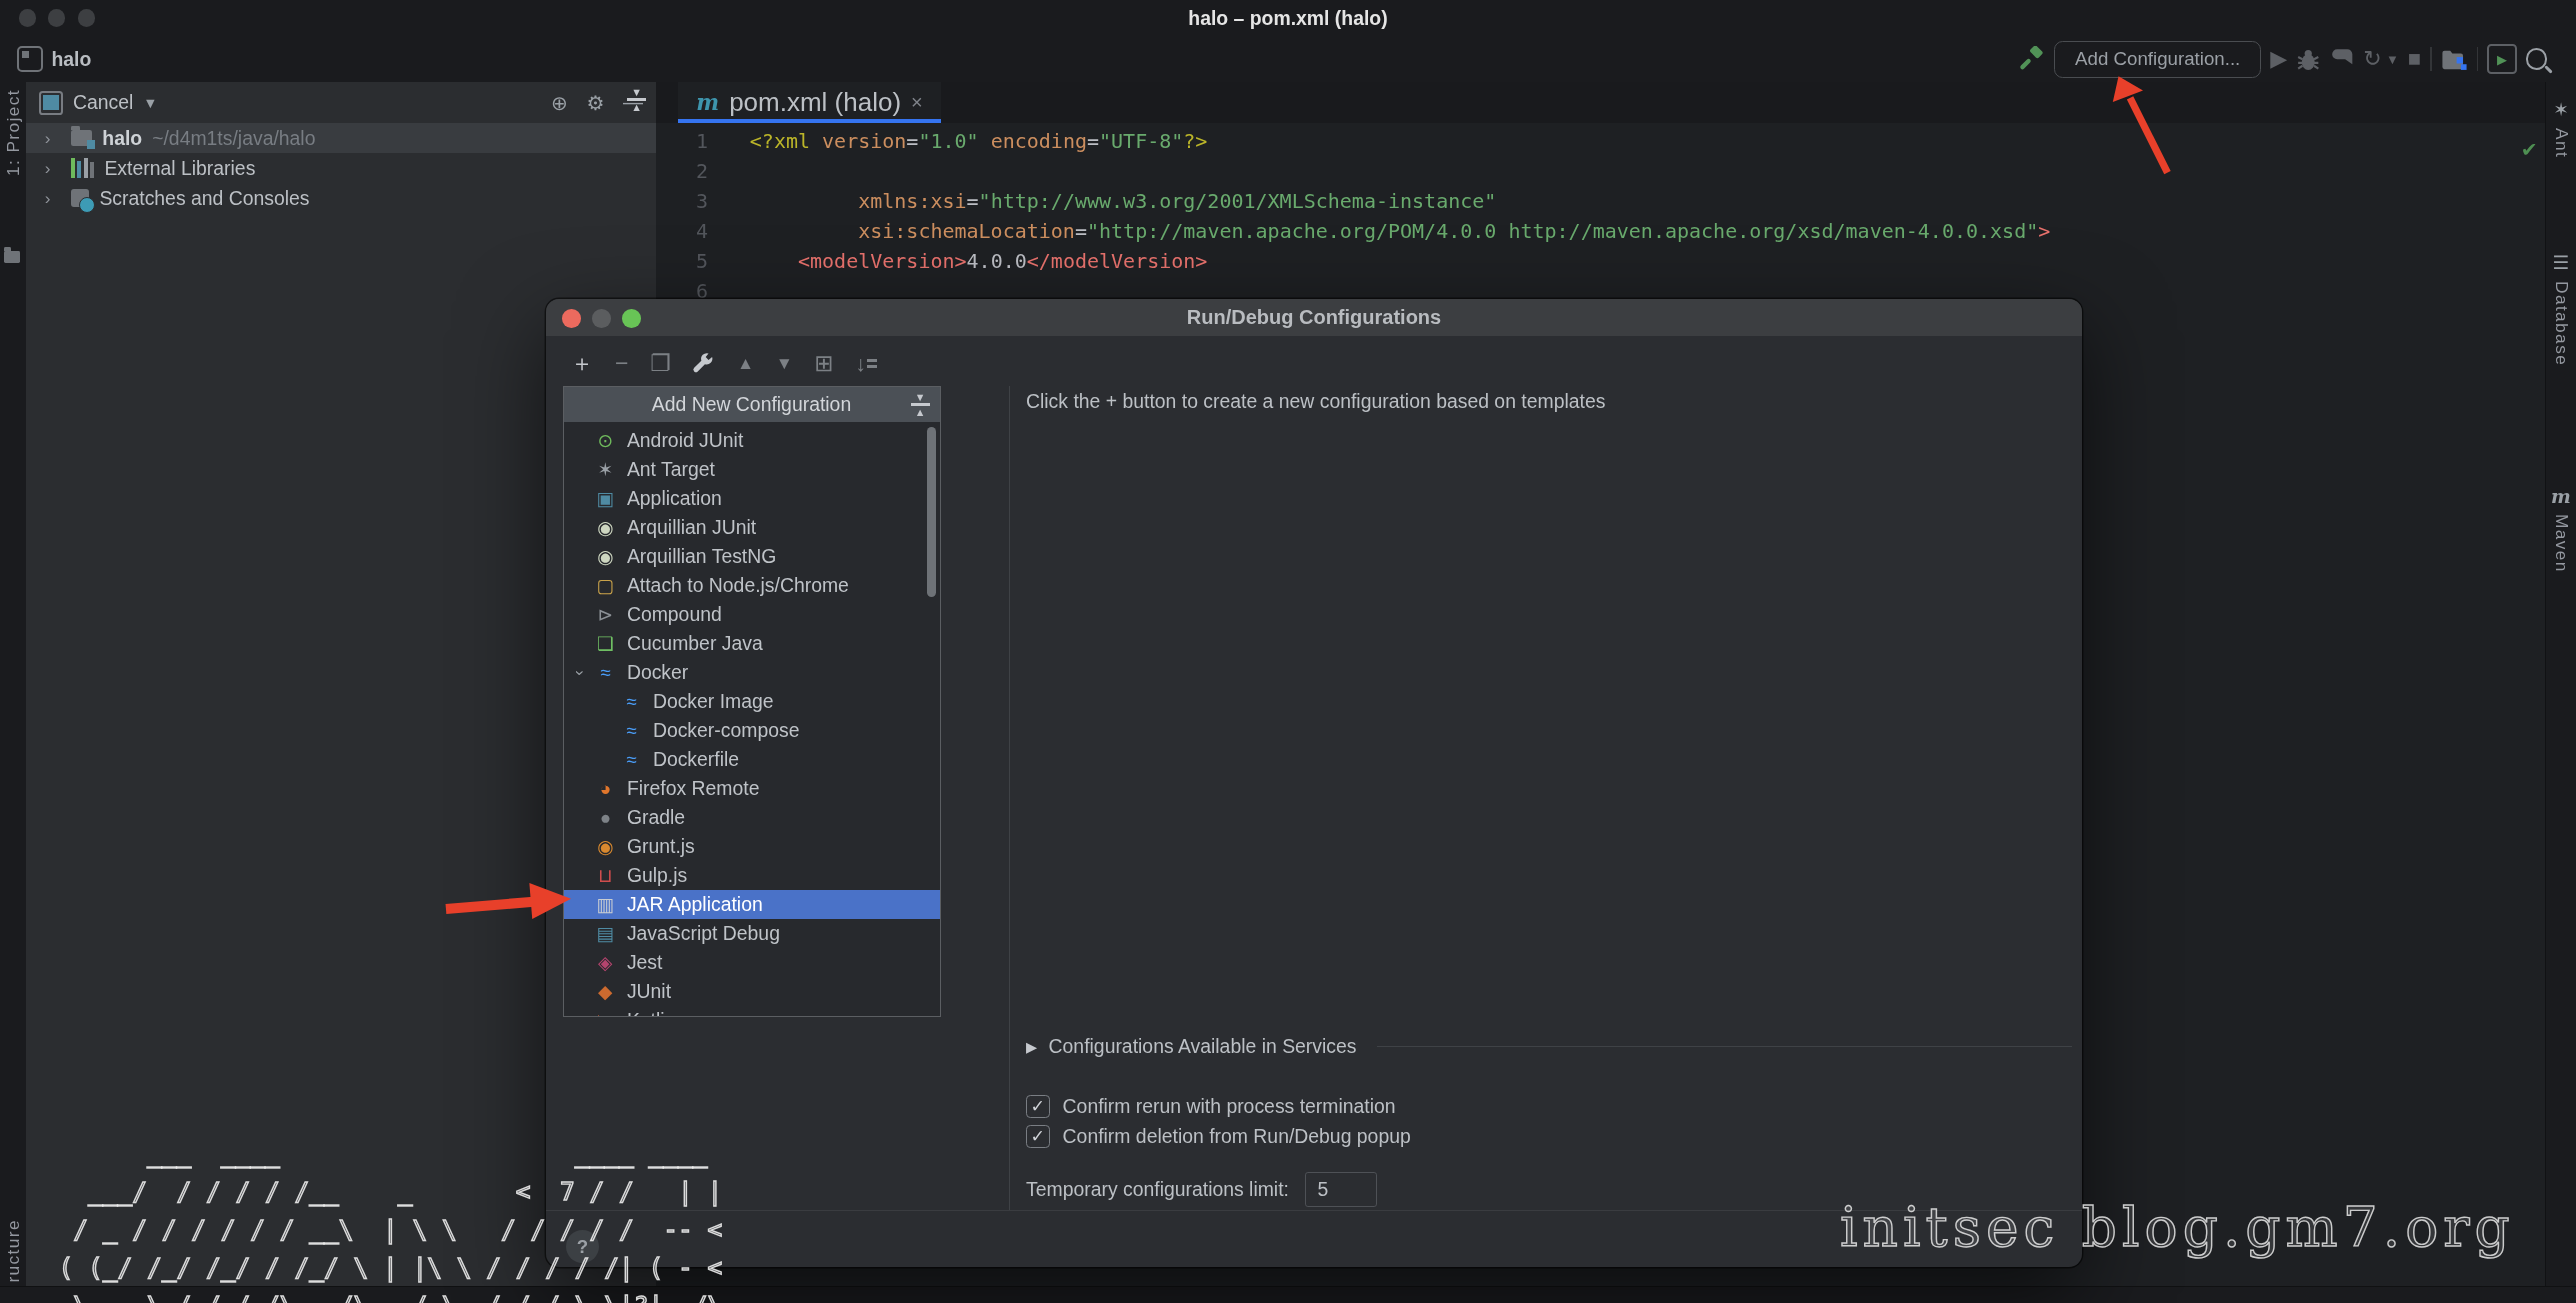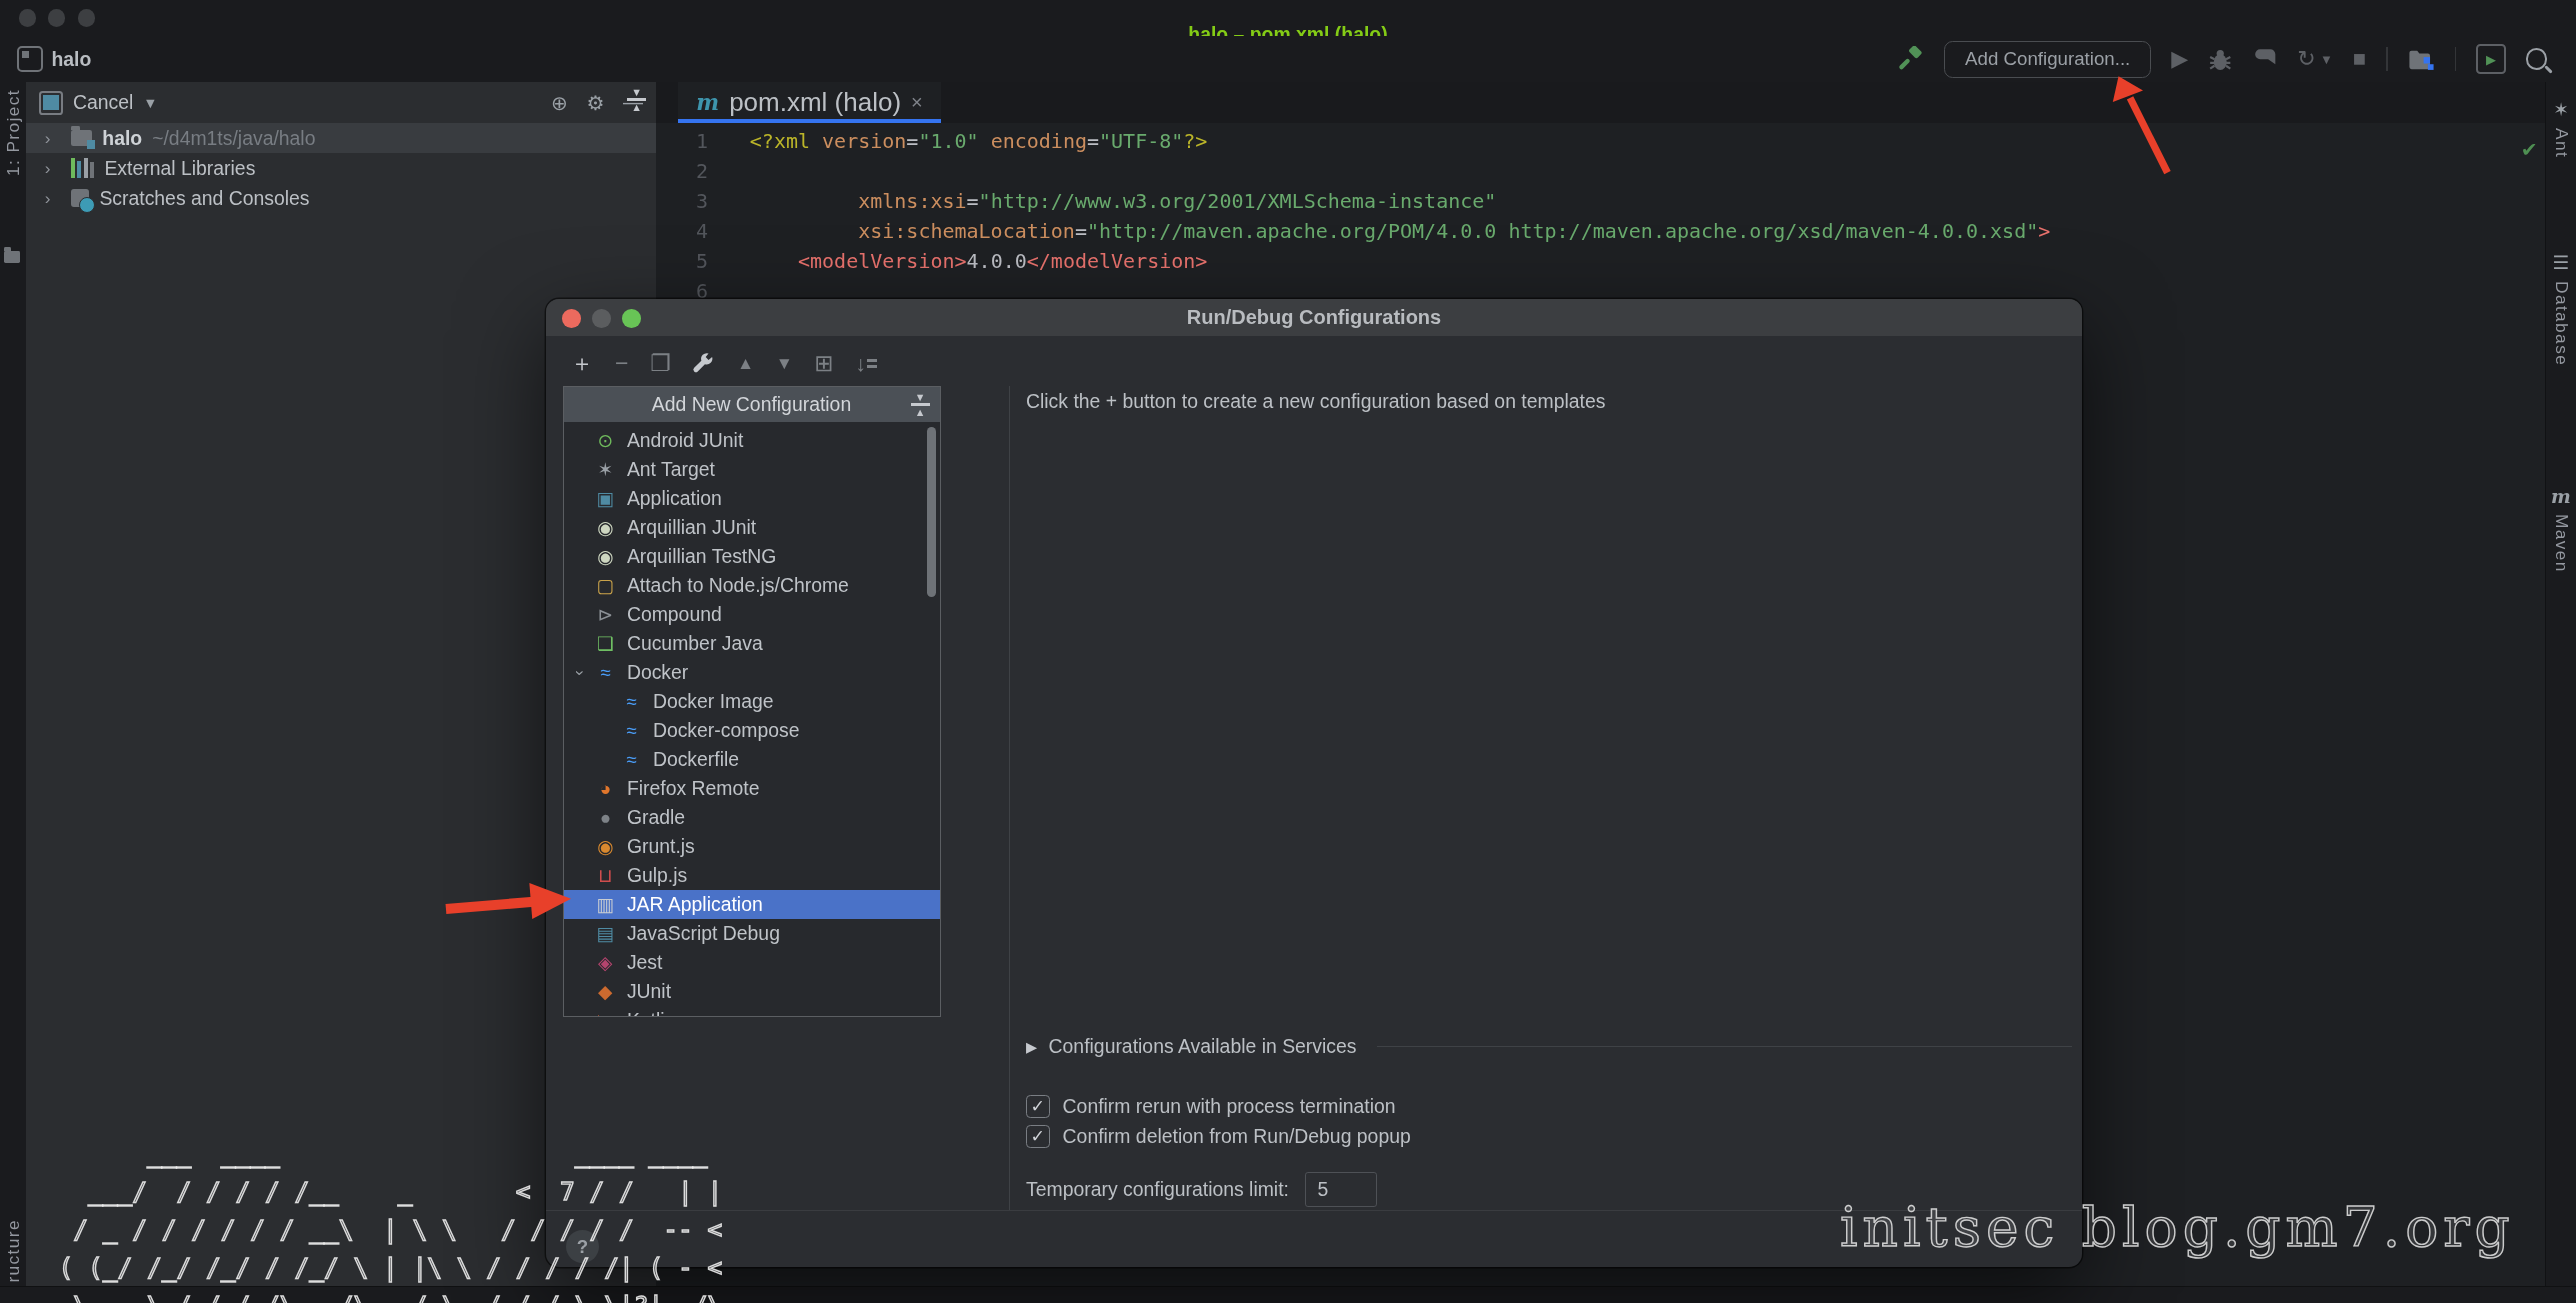--- a/index.html
+++ b/index.html
@@ -3,28 +3,28 @@
 <meta charset="utf-8">
 <style>
   html,body{margin:0;padding:0;background:#0d0e10;}
   .screen{position:relative;width:2576px;height:1303px;overflow:hidden;background:#1e2023;
           font-family:"Liberation Sans",sans-serif;color:#bcc0c5;}
 
   
   .titlebar{position:absolute;left:0;top:0;width:100%;height:36px;background:#1a1b1e;}
   .lights{position:absolute;left:18.7px;top:9.3px;display:flex;gap:12.2px;}
   .light{width:17.3px;height:17.3px;border-radius:50%;background:#3d3f42;}
-  .win-title{position:absolute;left:0;right:0;top:16px;height:36px;display:flex;align-items:center;justify-content:center;
-             color:#84cc16;font-size:19.4px;font-weight:bold;}
+  .win-title{position:absolute;left:0;right:0;top:0;height:36px;display:flex;align-items:center;justify-content:center;
+             color:#e5e5e5;font-size:19.4px;font-weight:bold;}
   .row2{position:absolute;left:0;top:36px;width:100%;height:46px;background:#1a1b1e;display:flex;align-items:center;}
   .proj-chip{display:flex;align-items:center;gap:8.6px;margin-left:17.3px;}
   .chip-ic{width:21.6px;height:21.6px;border:2.2px solid #6f7control;border:2.2px solid #6f7378;border-radius:5px;position:relative;}
   .chip-ic::after{content:"";position:absolute;left:2.9px;top:2.9px;width:7.2px;height:7.2px;background:#6f7378;}
   .chip-label{color:#b9bdc2;font-size:19.4px;font-weight:bold;}
-  .main-tb{display:flex;align-items:center;gap:20px;margin-left:auto;margin-right:24.5px;}
+  .main-tb{display:flex;align-items:center;gap:9px;margin-left:auto;margin-right:24.5px;}
   .tb-ic{font-size:22px;color:#5d6065;line-height:1;}
   .tb-div{width:1.4px;height:24.5px;background:#333538;}
   .addcfg{height:35px;border:1.4px solid #4a4d51;border-radius:8.6px;color:#9ba0a6;font-size:18.7px;
           display:flex;align-items:center;padding:0 20px;background:transparent;}
   .runbox{width:26px;height:26px;border:2.2px solid #5d6065;border-radius:4.3px;display:flex;align-items:center;justify-content:center;
           color:#519257;font-size:13px;}
   .search-ic{width:17.3px;height:17.3px;border:2.2px solid #9ba0a6;border-radius:50%;position:relative;margin-right:4.3px;}
   .search-ic::after{content:"";position:absolute;width:9.3px;height:2.9px;background:#9ba0a6;transform:rotate(45deg);right:-8px;bottom:-3.6px;border-radius:1.4px;}
 
   

